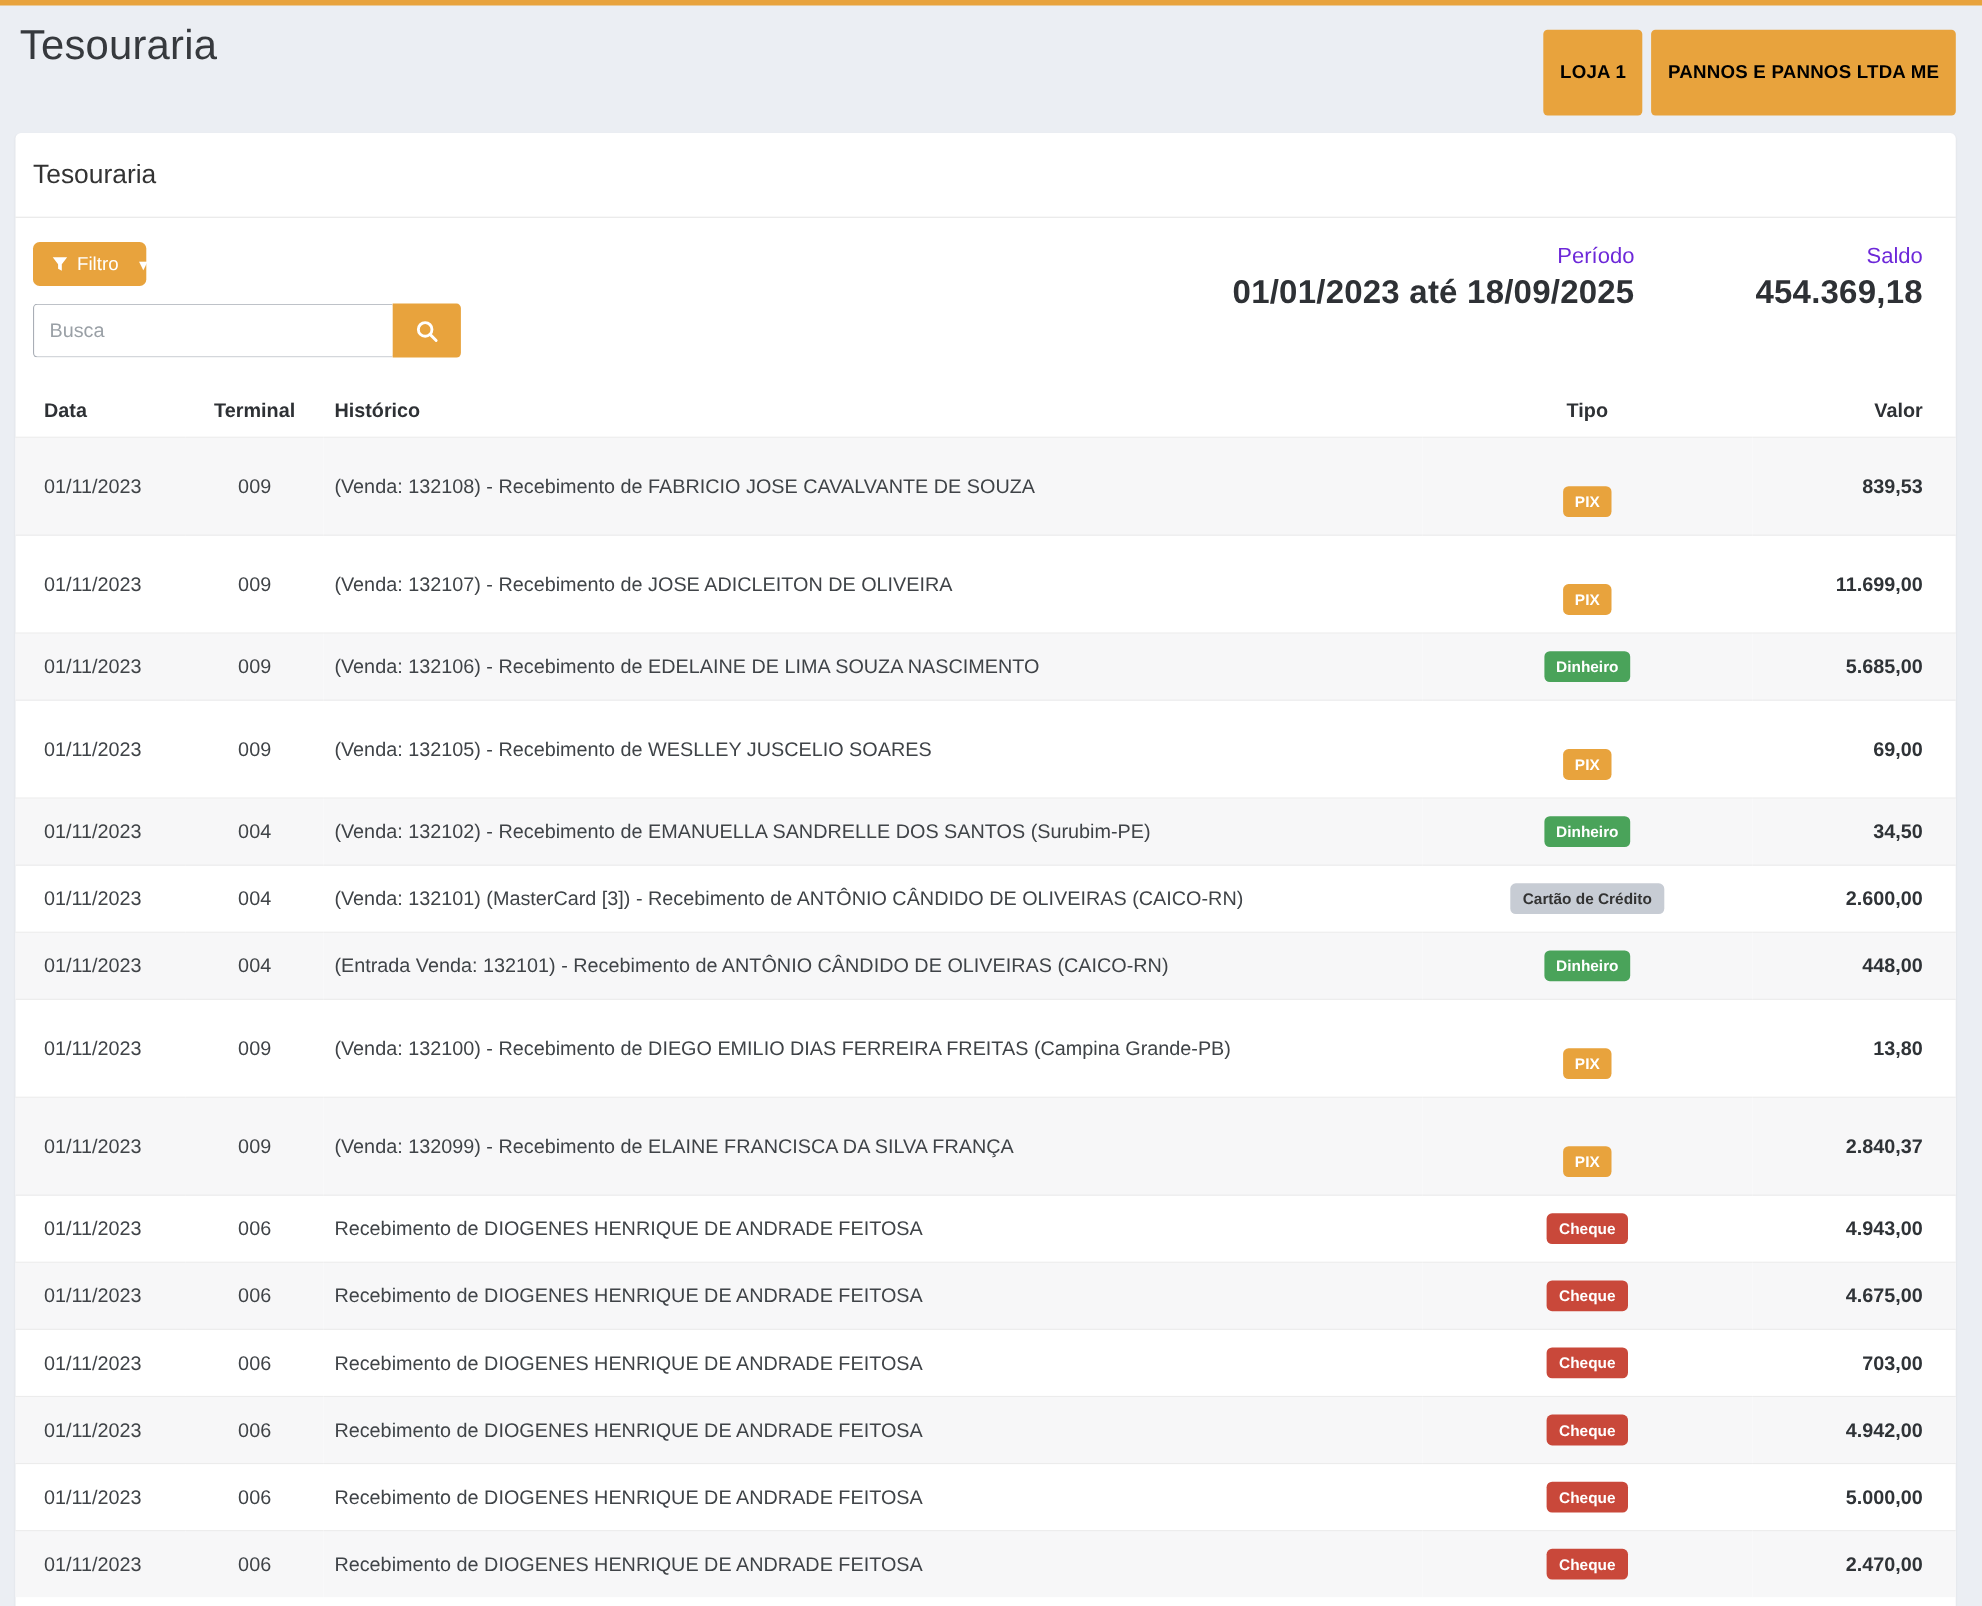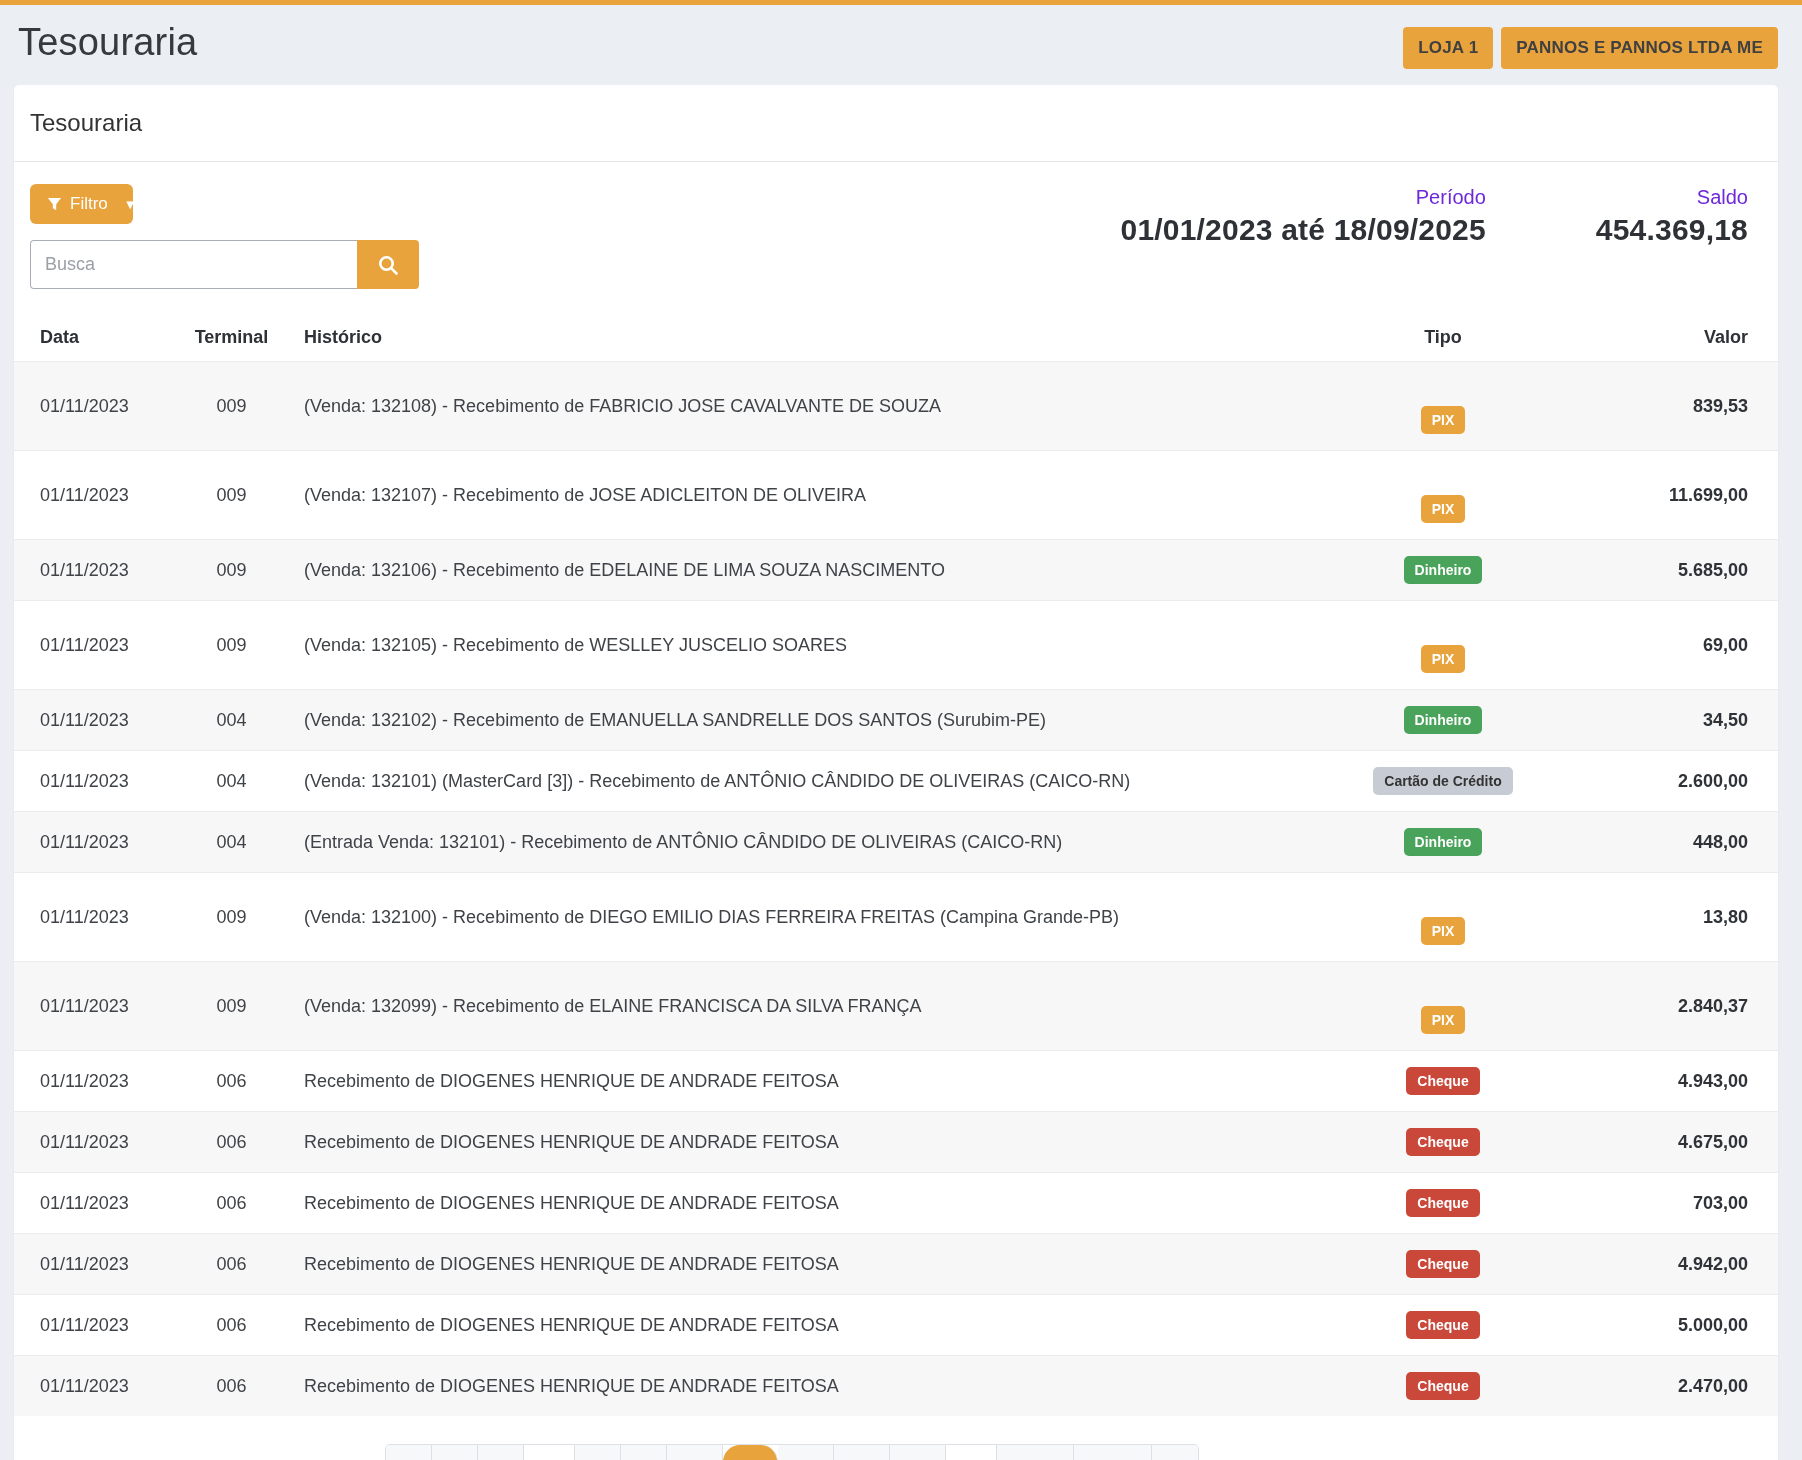--- a/index.html
+++ b/index.html
@@ -22,22 +22,22 @@
   }
   .top-accent-bar{height:5px;background:var(--orange);}
   
   .page-header{
     display:flex;align-items:flex-start;justify-content:space-between;
     padding:16px 24px 16px 18px;
   }
   .page-title{font-size:38px;font-weight:400;color:#36393d;letter-spacing:.2px;}
   .header-buttons{display:flex;gap:8px;margin-top:6px;}
   .btn-orange{
-    background:var(--orange);color:#404040;border:none;border-radius:4px;
-    font-weight:bold;font-size:17px;padding:11px 15px;cursor:pointer;
+    background:var(--orange);color:#000000;border:none;border-radius:4px;
+    font-weight:bold;font-size:17px;padding:29px 15px;cursor:pointer;
     font-family:inherit;letter-spacing:.2px;
   }
   
   .card{
     background:#fff;border-radius:5px;margin:0 24px 15px 14px;
     box-shadow:0 1px 2px rgba(0,0,0,.07);
     display:flex;flex-direction:column;
   }
   .card-header{padding:24px 16px;border-bottom:1px solid #e6e6e6;}
   .card-subtitle{font-size:24px;font-weight:400;color:#333;}

